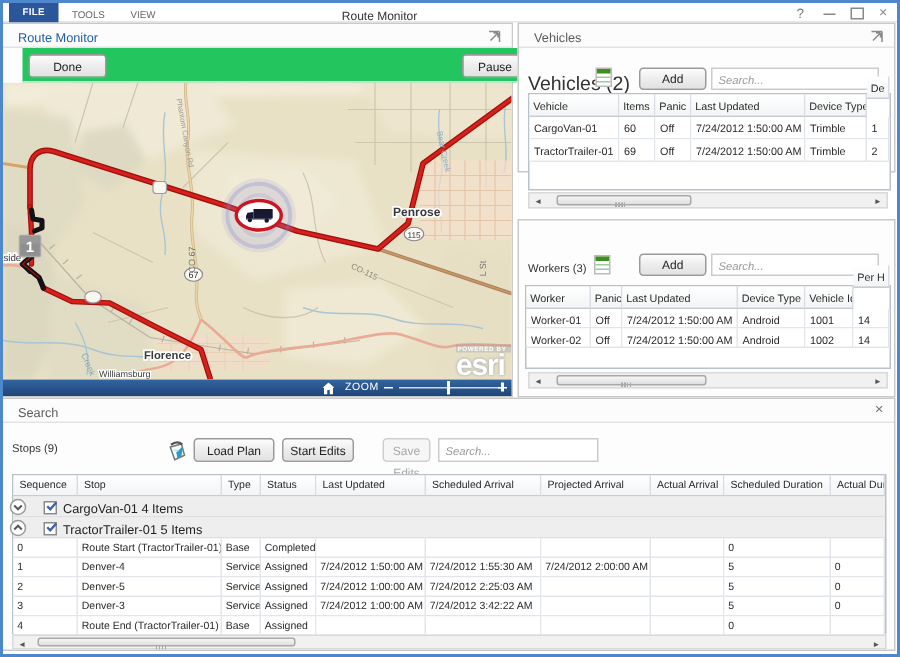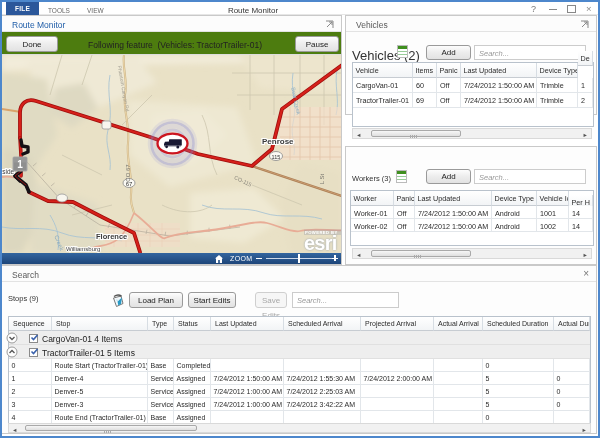--- a/index.html
+++ b/index.html
@@ -37,23 +37,22 @@
   <div class="abs" style="left:586px;top:1px;font-size:9.5px;color:#888">×</div>
 </div>
 
 <div class="panel" style="left:1px;top:15px;width:341px;height:250px">
   <div class="phead">
         <span class="t" style="color:#1f5da8">Route Monitor</span>
     <svg class="pin" style="right:7px" viewBox="0 0 9 9">
           <path d="M1 1h7M8 1v7M7 2L2 7M7 2v3M7 2H4" stroke="#8a8a8a" stroke-width="1" fill="none"></path>
         </svg>
   </div>
-  <div class="abs" style="left:0;top:16px;width:339px;height:23px;background:#4d7c0f;border-bottom:1px solid #ddd">
+  <div class="abs" style="left:13px;top:16px;width:339px;height:23px;background:#22c55e;border-bottom:1px solid #ddd">
     <div class="btn" style="left:4px;top:4px;width:52px;height:16px;line-height:15px">Done</div>
-    <div class="abs" style="left:57px;top:8px;width:232px;text-align:center;font-size:8.5px;color:#222;white-space:nowrap">Following feature&nbsp; (Vehicles: TractorTrailer-01)</div>
     <div class="btn" style="left:293px;top:4px;width:44px;height:16px;line-height:15px">Pause</div>
   </div>
 
   <div class="abs" style="left:0;top:39px;width:339px;height:198px;overflow:hidden" id="mapbox">
   <svg width="339" height="198" viewBox="0 0 339 198">
     <defs>
             <filter id="soft" x="-20%" y="-20%" width="140%" height="140%">
               <feGaussianBlur stdDeviation="3"></feGaussianBlur>
             </filter>
           </defs>
@@ -244,21 +243,21 @@
   </div>
   <div class="btn" style="left:80px;top:22px;width:45px;height:15px;line-height:14px">Add</div>
   <div class="search" style="left:128px;top:22px;width:112px;height:15px">Search...</div>
   <div id="wtable">
         <div class="grid" style="left:4px;top:43px;width:244px;height:56px"></div>
         <div class="gh" style="left:5px;top:44px;width:43px;height:15px">Worker</div>
         <div class="gh" style="left:48px;top:44px;width:21px;height:15px">Panic</div>
         <div class="gh" style="left:69px;top:44px;width:77px;height:15px">Last Updated</div>
         <div class="gh" style="left:146px;top:44px;width:45px;height:15px">Device Type</div>
         <div class="gh" style="left:191px;top:44px;width:32px;height:15px">Vehicle Id</div>
-        <div class="gh" style="left:223px;top:48px;width:24px;height:15px">Per H</div>
+        <div class="gh" style="left:223px;top:30px;width:24px;height:15px">Per H</div>
         <div class="gc" style="left:5px;top:59px;width:43px;height:13px">Worker-01</div>
         <div class="gc" style="left:48px;top:59px;width:21px;height:13px">Off</div>
         <div class="gc" style="left:69px;top:59px;width:77px;height:13px">7/24/2012 1:50:00 AM</div>
         <div class="gc" style="left:146px;top:59px;width:45px;height:13px">Android</div>
         <div class="gc" style="left:191px;top:59px;width:32px;height:13px">1001</div>
         <div class="gc" style="left:223px;top:59px;width:24px;height:13px">14</div>
         <div class="gc" style="left:5px;top:72px;width:43px;height:13px">Worker-02</div>
         <div class="gc" style="left:48px;top:72px;width:21px;height:13px">Off</div>
         <div class="gc" style="left:69px;top:72px;width:77px;height:13px">7/24/2012 1:50:00 AM</div>
         <div class="gc" style="left:146px;top:72px;width:45px;height:13px">Android</div>

